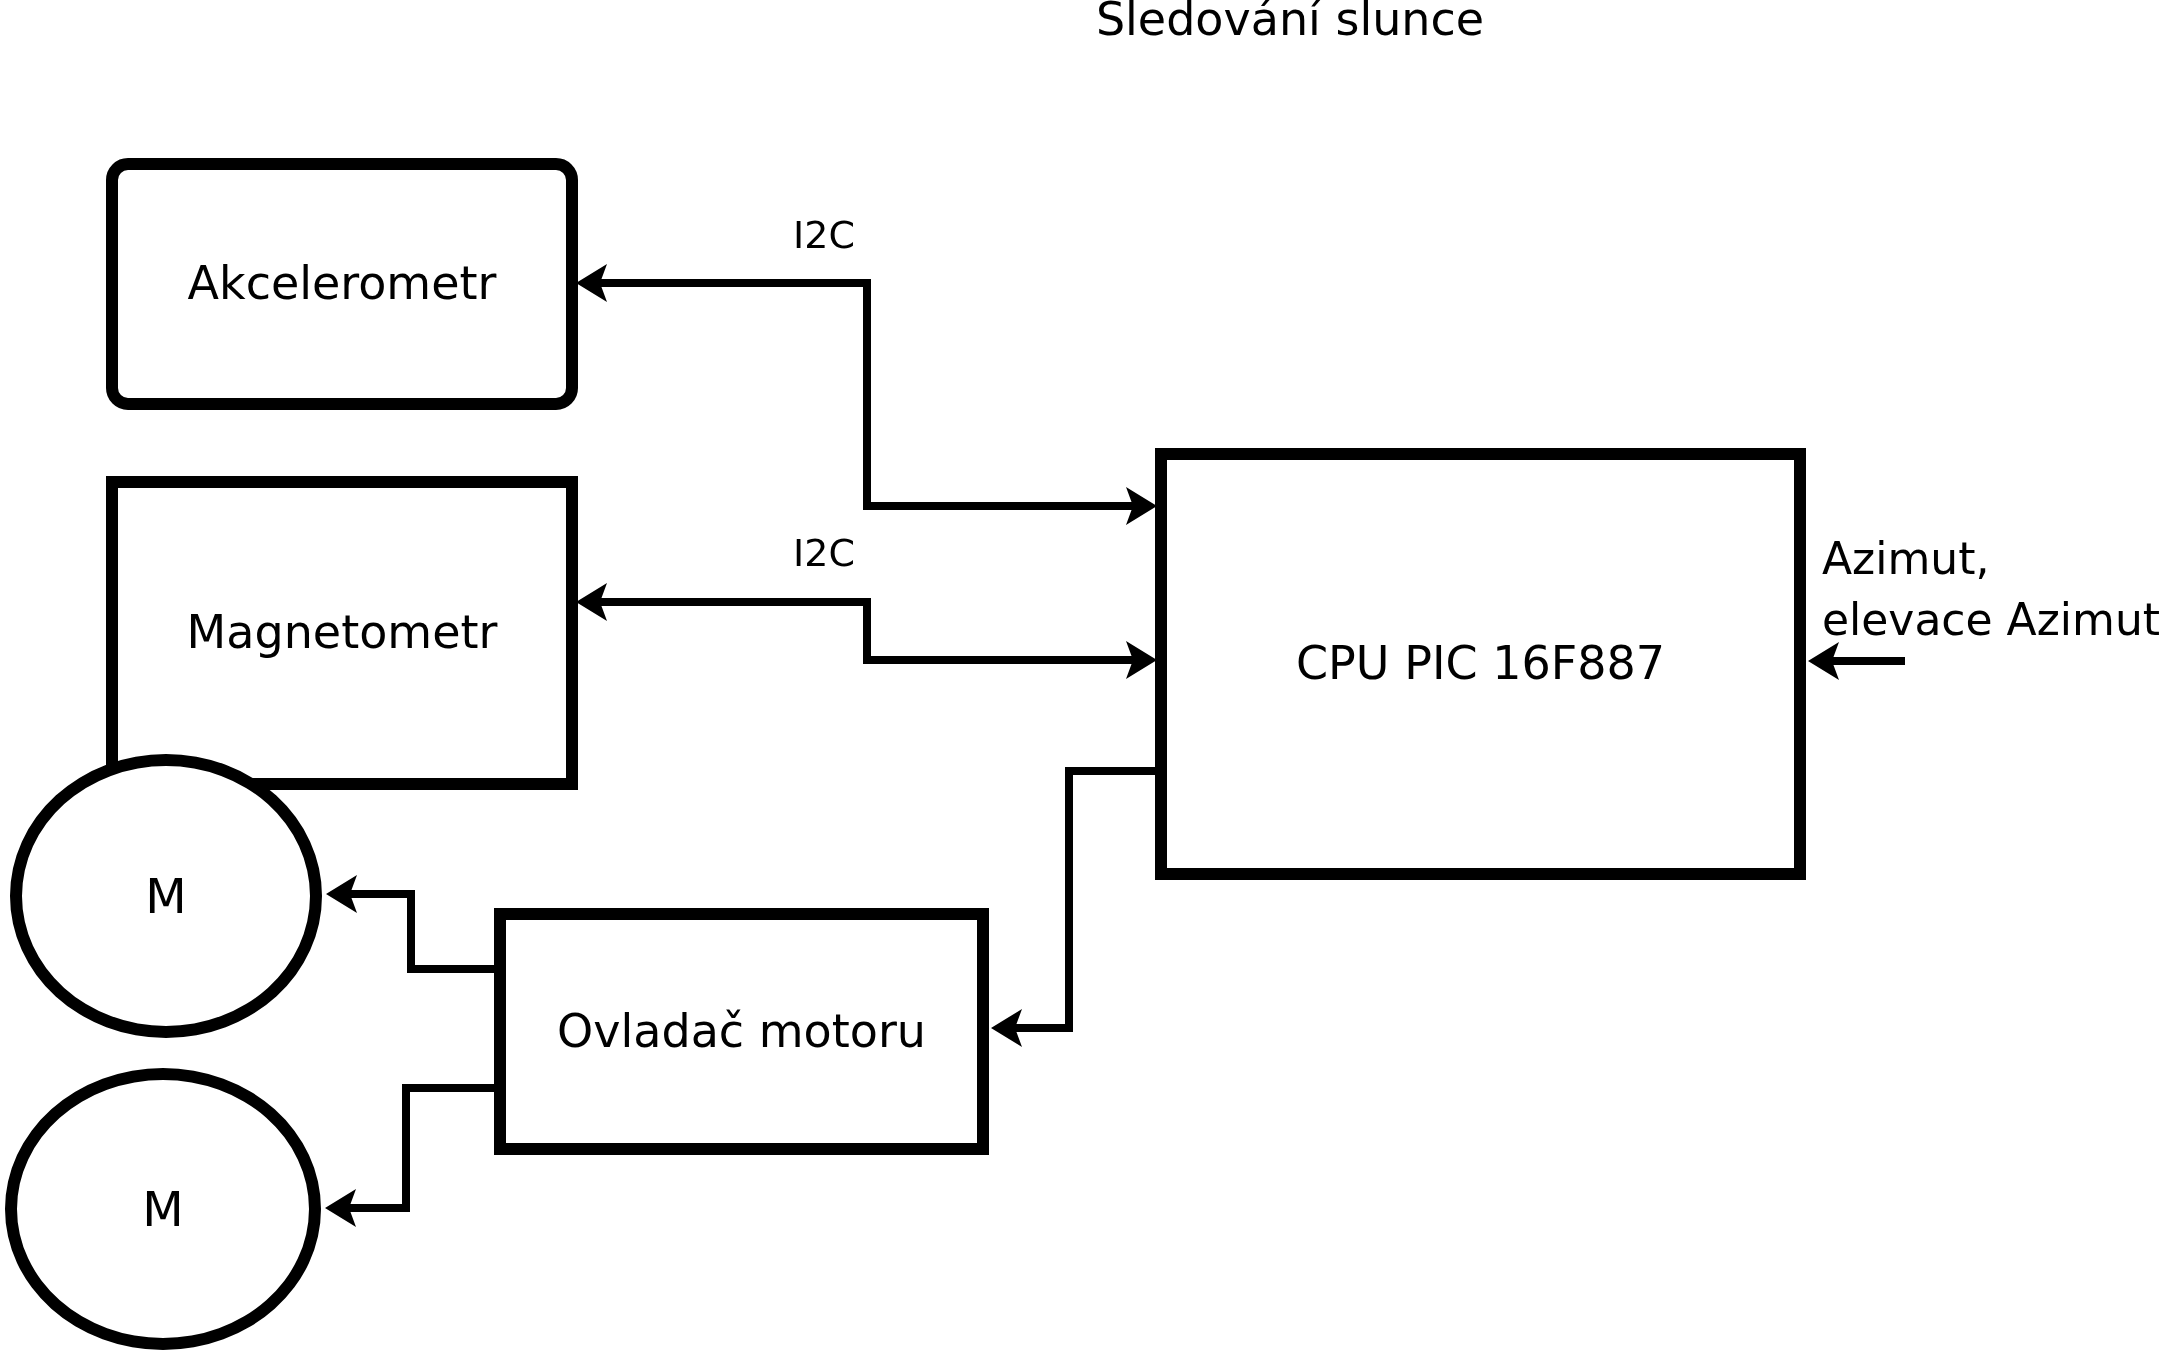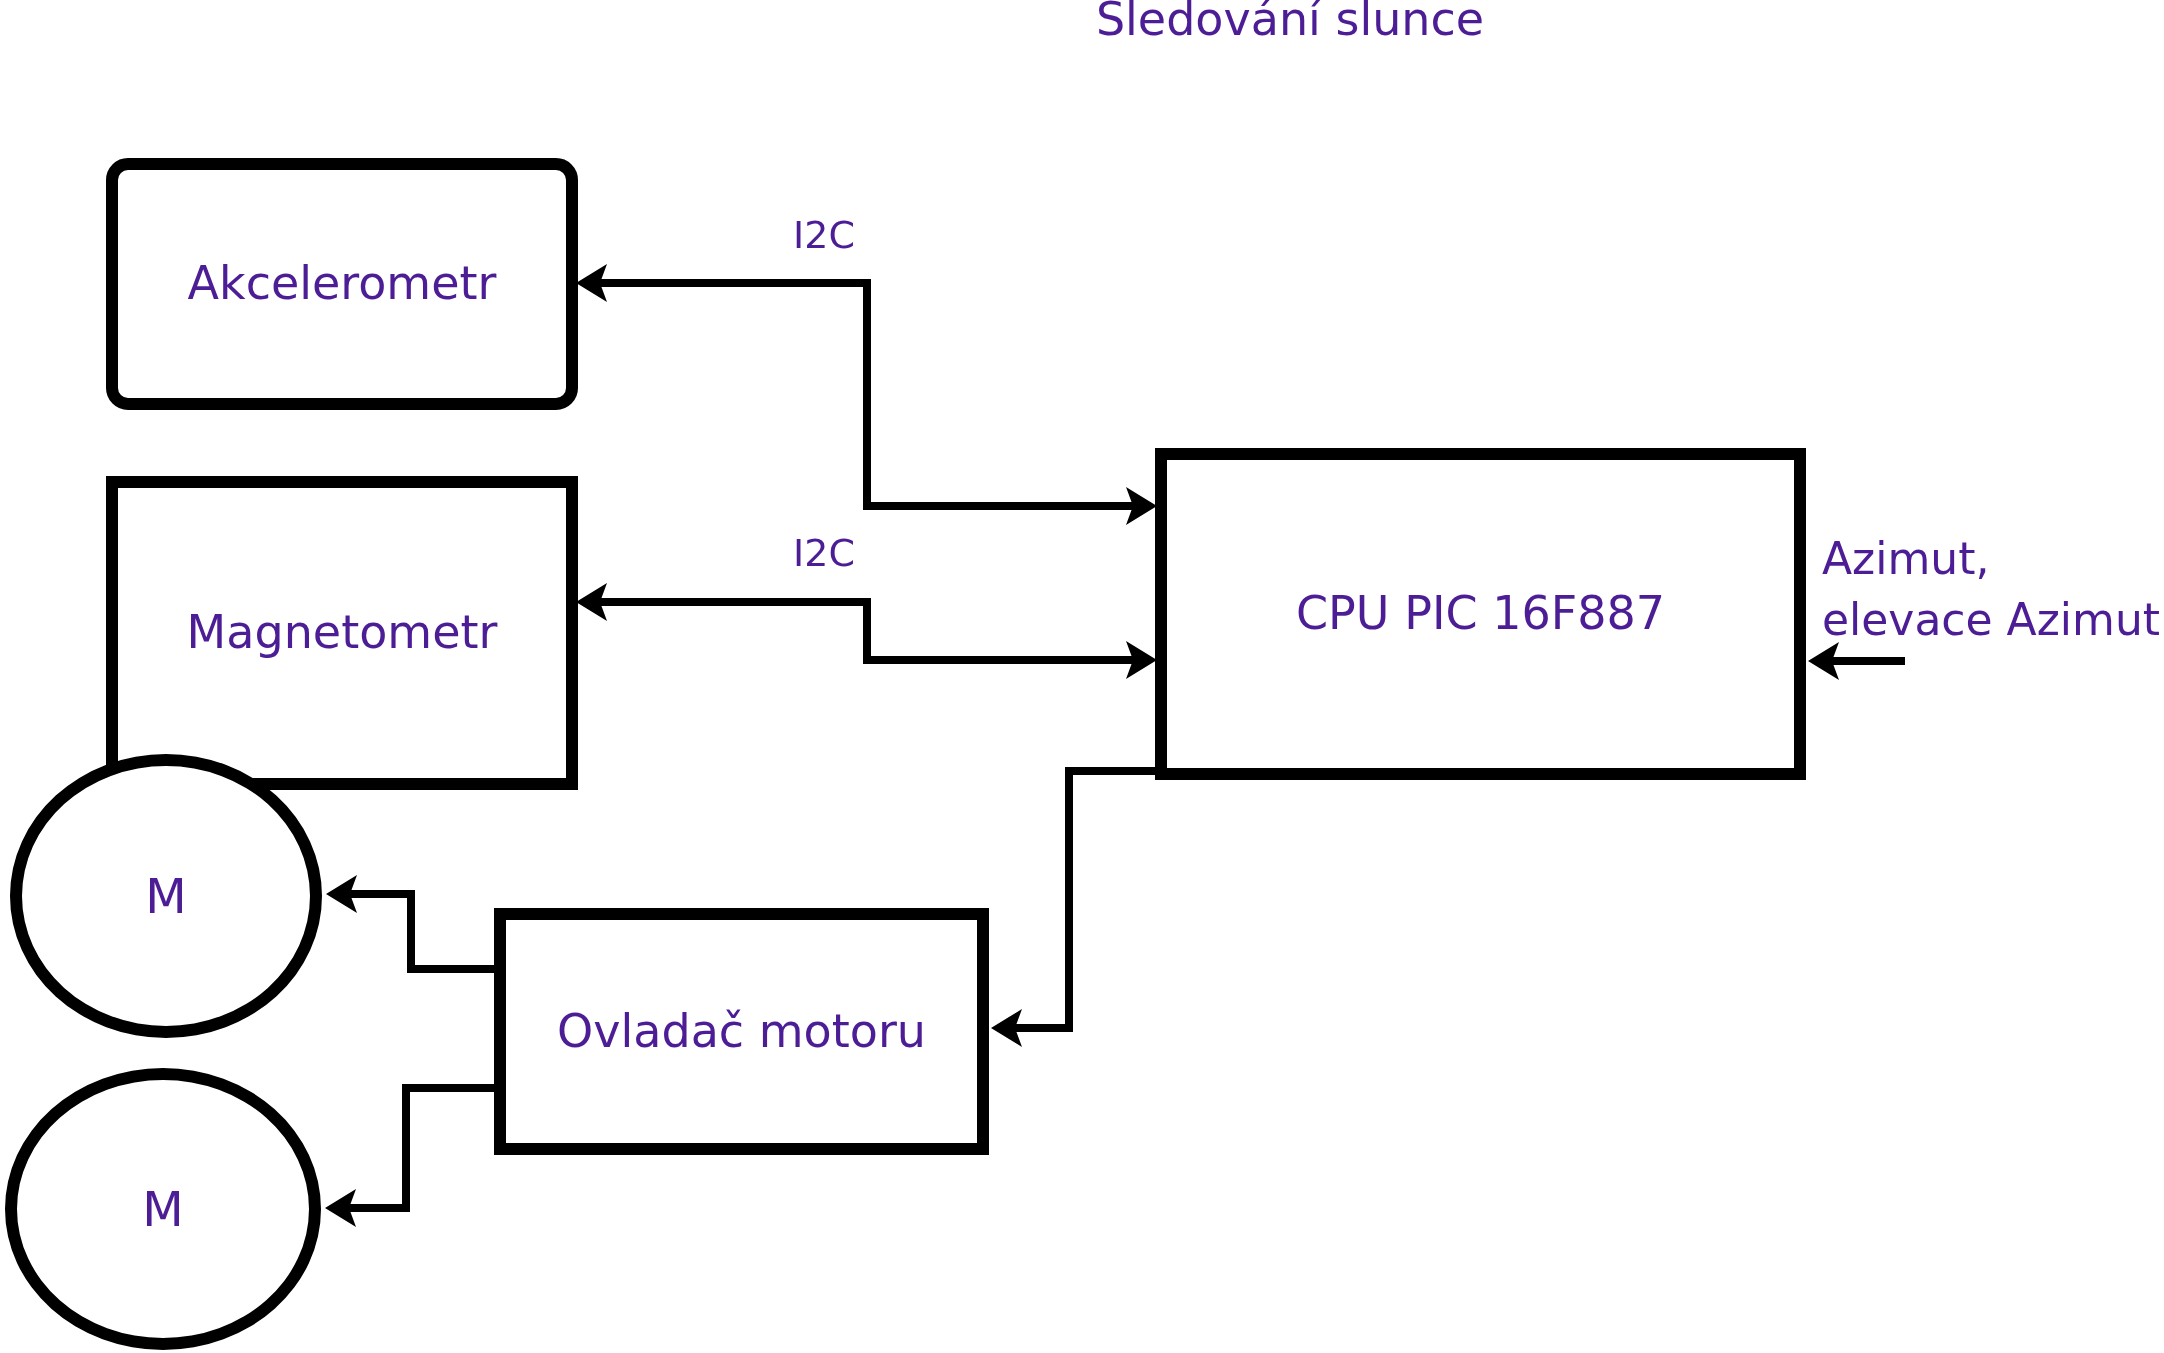--- a/index.html
+++ b/index.html
@@ -6,21 +6,21 @@
     margin: 0;
     padding: 0;
     background: #ffffff;
   }
   .stage {
     position: relative;
     width: 2164px;
     height: 1353px;
     background: #ffffff;
     font-family: "DejaVu Sans", "Liberation Sans", sans-serif;
-    color: #4c1d95;
+    color: #000000;
     overflow: hidden;
   }
   .wires {
     position: absolute;
     left: 0;
     top: 0;
     width: 2164px;
     height: 1353px;
   }
   .box {
@@ -62,21 +62,21 @@
   .i2c-2 { left: 764px; top: 530px; width: 120px; text-align: center; font-size: 38px; line-height: 46px; }
   .azimut {
     left: 1822px;
     top: 528px;
     font-size: 44px;
     line-height: 61px;
     text-align: left;
   }
   .box-akcelerometr { left: 106px; top: 158px;  width: 472px; height: 252px; border-radius: 22px; }
   .box-magnetometr  { left: 106px; top: 476px;  width: 472px; height: 314px; }
-  .box-cpu          { left: 1155px; top: 448px; width: 651px; height: 332px; }
+  .box-cpu          { left: 1155px; top: 448px; width: 651px; height: 432px; }
   .box-ovladac      { left: 494px; top: 908px;  width: 495px; height: 247px; }
   .motor-1          { left: 10px;  top: 754px;  width: 312px; height: 284px; }
   .motor-2          { left: 5px;   top: 1068px; width: 316px; height: 282px; }
   polyline { fill: none; stroke: #000000; stroke-width: 8; stroke-linejoin: miter; }
   polygon  { fill: #000000; stroke: none; }
 </style>
 </head>
 <body>
 
 <div class="stage">

